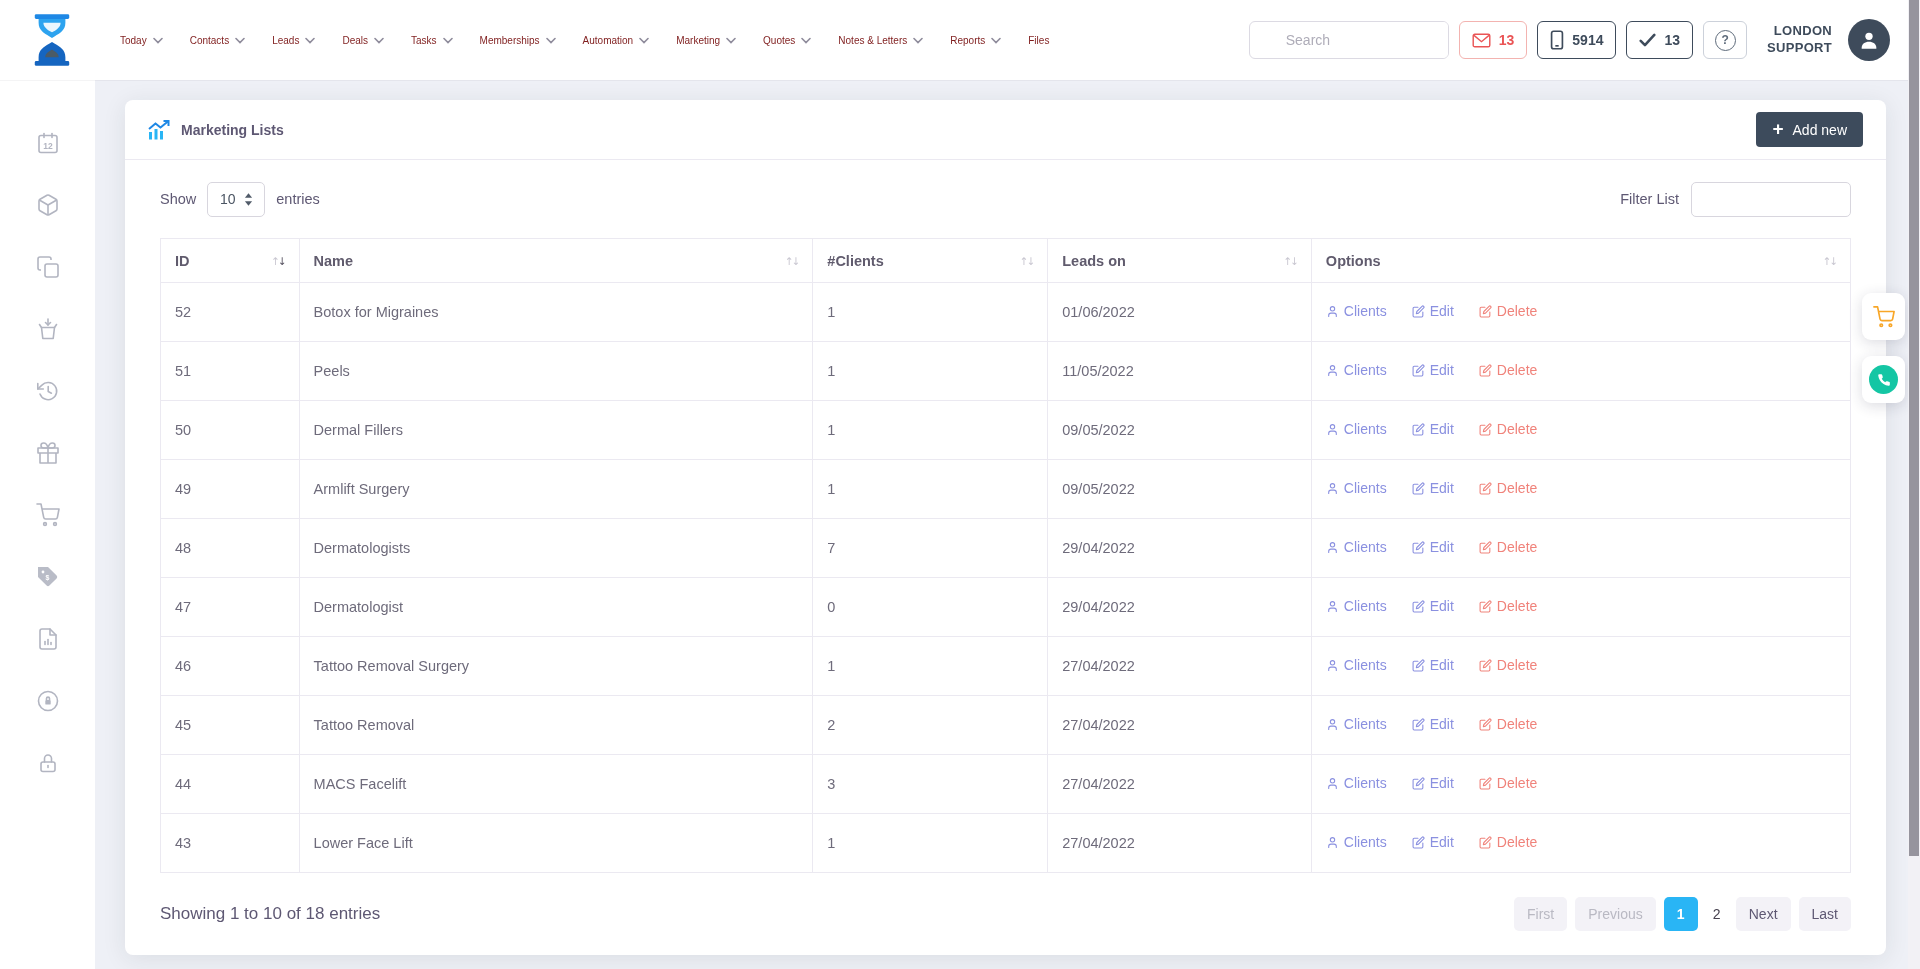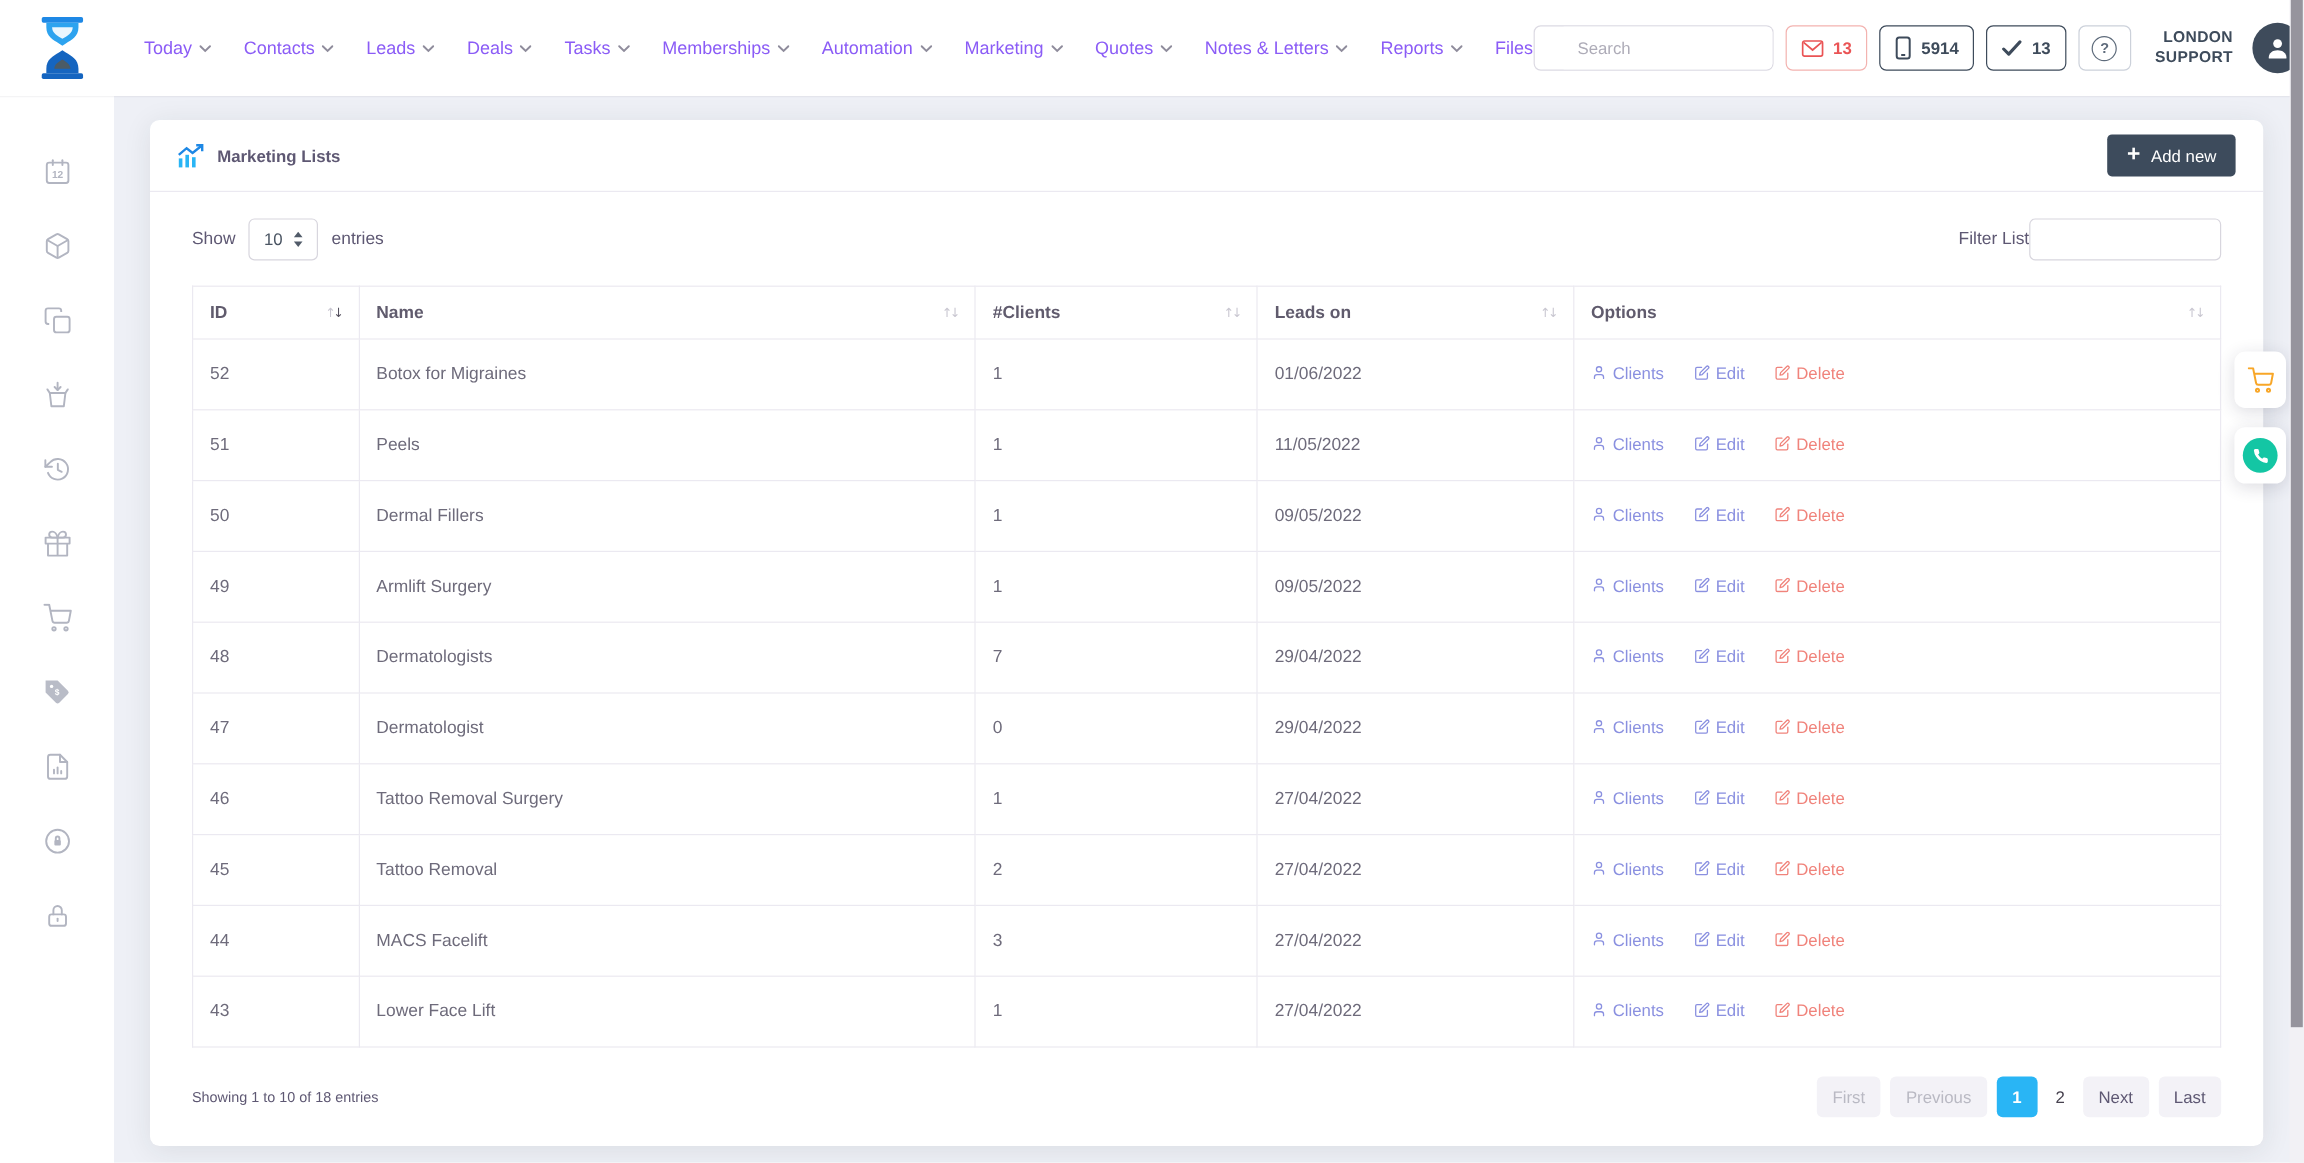--- a/index.html
+++ b/index.html
@@ -3,21 +3,21 @@
 <meta charset="utf-8">
 <style>
   * { box-sizing: border-box; margin: 0; padding: 0; }
   html,body { width:1920px; height:969px; overflow:hidden; }
   body { font-family:"Liberation Sans", sans-serif; background:#ffffff; position:relative; }
 
   
   .navbar { height:80px; background:#fff; display:flex; align-items:center; padding:0 30px 0 30px; position:relative; z-index:5; box-shadow:0 1px 0 rgba(60,60,90,.06); }
   .logo { margin-right:46px; display:flex; align-items:center; }
   .nav-menu { display:flex; align-items:center; gap:27px; }
-  .nav-item { display:flex; align-items:center; gap:6px; color:#8b5cf6; font-size:15px; cursor:pointer; white-space:nowrap; }
+  .nav-item { display:flex; align-items:center; gap:6px; color:#7f1d1d; font-size:10px; cursor:pointer; white-space:nowrap; }
   .chev svg { display:block; }
   .nav-right { margin-left:auto; display:flex; align-items:center; gap:10px; }
   .search-box { display:flex; align-items:stretch; border:1px solid #dcdae3; border-radius:6px; height:38px; width:200px; overflow:hidden; background:#fff;padding-left:24px; }
   .search-box input { flex:1; border:none; outline:none; padding:0 12px; font-size:14px; color:#5e5873; font-family:"Liberation Sans",sans-serif; }
   .search-box input::placeholder { color:#aeacb8; }
   .badge-btn { height:38px; border-radius:6px; border:1.5px solid; display:flex; align-items:center; gap:8px; padding:0 12px; font-weight:700; font-size:14px; background:#fff; cursor:pointer; }
   .badge-mail  { border-color:#f3b3b0; color:#ea5455; }
   .badge-phone { border-color:#3e4b5b; color:#3e4b5b; }
   .badge-check { border-color:#3e4b5b; color:#3e4b5b; }
   .badge-help  { border-color:#ccd1da; color:#5e6b7b; width:44px; justify-content:center; padding:0; }
@@ -34,41 +34,41 @@
   
   .card { background:#fff; border-radius:8px; box-shadow:0 4px 24px rgba(34,41,47,.09); height:100%; display:flex; flex-direction:column; }
   .card-header { height:60px; padding:0 23px; display:flex; align-items:center; justify-content:space-between; border-bottom:1px solid #ebe9f1; }
   .card-title { display:flex; align-items:center; gap:11px; font-size:14px; font-weight:700; color:#5e5873; }
   .add-btn { background:#3d4b5c; color:#fff; border:none; border-radius:4px; height:35px; padding:0 16px; font-size:14px; display:flex; align-items:center; gap:9px; cursor:pointer; font-family:"Liberation Sans",sans-serif; }
   .plus { font-size:19px; font-weight:700; line-height:1; margin-top:-2px; }
 
   .controls { height:78px; padding:0 35px; display:flex; align-items:center; justify-content:space-between; }
   .length { display:flex; align-items:center; gap:11px; color:#5e5873; font-size:14.5px; }
   .length-select { width:58px; height:35px; border:1px solid #d8d6de; border-radius:5px; display:flex; align-items:center; justify-content:center; gap:8px; color:#4b5563; font-size:14px; cursor:pointer; background:#fff; }
-  .filter { display:flex; align-items:center; color:#5e5873; font-size:14.5px; }
+  .filter { display:flex; align-items:center; gap:12px; color:#5e5873; font-size:14.5px; }
   .filter input { width:160px; height:35px; border:1px solid #d8d6de; border-radius:5px; padding:0 10px; font-size:14px; color:#5e5873; outline:none; font-family:"Liberation Sans",sans-serif; }
 
   .table-wrap { padding:0 35px; }
   table { width:100%; border-collapse:collapse; table-layout:fixed; }
   th, td { border:1px solid #ebe9f1; text-align:left; padding:0 14px; font-size:14.5px; color:#6e6b7b; overflow:hidden; }
   th { height:44px; font-weight:700; color:#605b6d; cursor:pointer; }
   td { height:59px; }
   .th-inner { display:flex; align-items:center; justify-content:space-between; }
   .sort { font-family:"DejaVu Sans",sans-serif; font-size:10.5px; color:#c9c7d1; letter-spacing:-2px; white-space:nowrap; }
   .sort b { font-weight:400; color:#c9c7d1; font-style:normal; }
   th.sorted .sort .dn { color:#55515f; }
   col.c-id{width:8.2%} col.c-name{width:30.4%} col.c-clients{width:13.9%} col.c-added{width:15.6%} col.c-options{width:31.9%}
 
   .row-link { display:inline-flex; align-items:center; gap:5px; font-size:14px; cursor:pointer; margin-right:21px; }
   .row-link svg { flex-shrink:0; }
   .lk-clients, .lk-edit { color:#8a90e0; }
   .lk-delete { color:#f0837b; margin-right:0; }
 
   .card-footer { flex:1; padding:0 35px; display:flex; align-items:center; justify-content:space-between; }
-  .summary { font-size:12px; color:#5e5873; }
+  .summary { font-size:17px; color:#5e5873; }
   .pagination { display:flex; align-items:center; gap:8px; }
   .pg { height:34px; min-width:44px; padding:0 13px; border-radius:5px; background:#f3f2f7; color:#5e5873; font-size:14px; display:flex; align-items:center; justify-content:center; cursor:pointer; }
   .pg.disabled { color:#b9b9c3; cursor:default; }
   .pg.active { background:#29b5f5; color:#fff; min-width:34px; padding:0; font-weight:700; }
   .pg.plain { background:transparent; min-width:22px; padding:0 4px; color:#47424f; }
 
   
   .fab { position:absolute; right:15px; width:43px; height:47px; background:#fff; border-radius:9px; box-shadow:0 3px 14px rgba(40,40,70,.16); display:flex; align-items:center; justify-content:center; cursor:pointer; z-index:8; }
   .fab-cart { top:293px; }
   .fab-phone { top:356px; }

